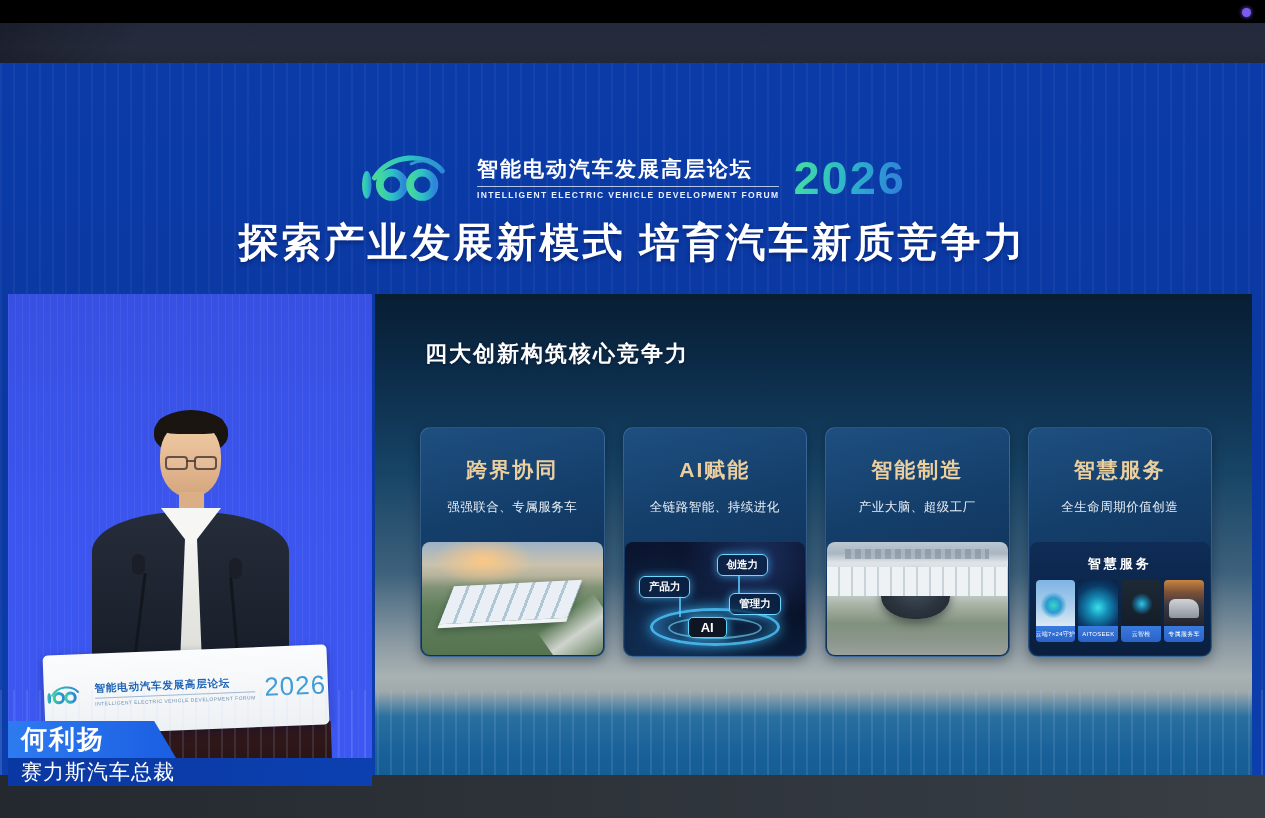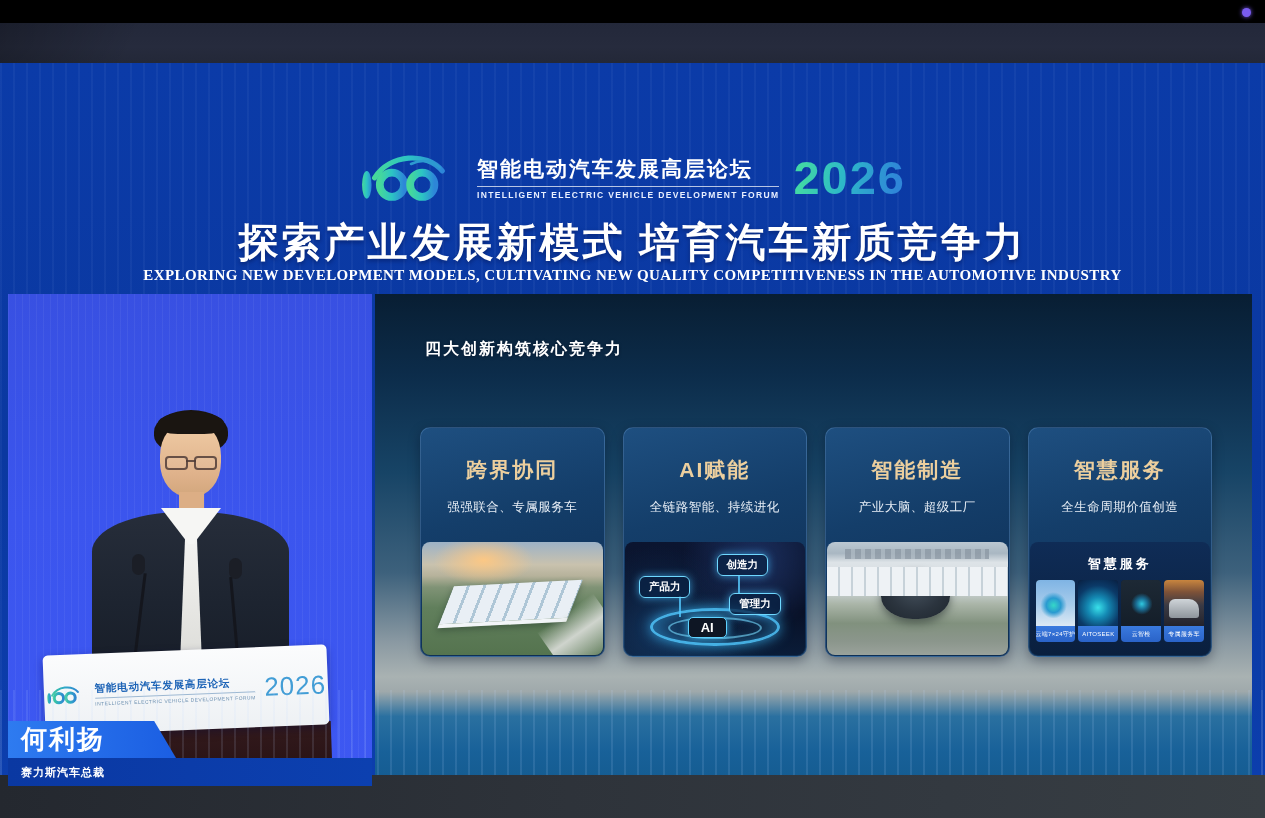--- a/index.html
+++ b/index.html
@@ -85,27 +85,27 @@
   .pb-en { color:#6d90b0; font-size:5px; letter-spacing:.45px; }
   .pb-sep { height:1px; background:#9db8d2; }
   .pb-year { color:#429dd6; font-size:26px; letter-spacing:1px; }
 
   .name-banner { position:absolute; left:0px; top:427px; width:168px; height:37px;
     background:linear-gradient(90deg,#2e7bf0,#1b5ee2); clip-path:polygon(0 0,87% 0,100% 100%,0 100%);
     display:flex; align-items:center; z-index:5; }
   .name-banner span { color:#fff; font-size:26px; font-weight:900; letter-spacing:2px; padding-left:13px; }
   .title-strip { position:absolute; left:0px; top:464px; width:364px; height:28px;
     background:linear-gradient(90deg,#0a38a2,#0c40b0); display:flex; align-items:center; z-index:5; }
-  .title-strip span { color:#fff; font-size:11px; font-weight:bold; letter-spacing:1px; padding-left:13px; }
+  .title-strip span { color:#fff; font-size:21px; font-weight:normal; letter-spacing:1px; padding-left:13px; }
 
   
   .slide-panel { position:absolute; left:375px; top:231px; width:877px; height:497px; overflow:hidden;
     background:linear-gradient(180deg,#081e33 0%,#0c2c4a 16%,#174466 36%,#3d617c 56%,
       #8a99a2 70%,#a9b2b2 77%,#9fa9ab 80%,#2a70a0 85%,#186199 92%,#135a8e 100%); }
-  .slide-title { position:absolute; left:50px; top:45px; color:#fff; font-size:16px; font-weight:bold;
+  .slide-title { position:absolute; left:50px; top:45px; color:#fff; font-size:22px; font-weight:bold;
     letter-spacing:2px; text-shadow:0 1px 3px rgba(0,10,30,.5);text-align:center; }
 
   .cards { position:absolute; left:45px; top:133px; width:792px; display:flex; gap:18px; }
   .card { position:relative; width:188px; height:230px; border-radius:10px;
     background:linear-gradient(165deg,#1e4f80 0%,#143e6a 38%,#0d2c50 100%);
     border:1px solid rgba(130,175,225,.28); box-shadow:0 4px 12px rgba(0,8,25,.35); }
   .card-title { margin-top:28px; text-align:center; color:#eccf9e; font-size:21px; font-weight:bold;
     letter-spacing:2px; }
   .card-sub { margin-top:15px; text-align:center; color:#e7eef6; font-size:12.5px; letter-spacing:.5px; }
   .card-img { position:absolute; left:1px; right:1px; bottom:1px; height:113px; border-radius:8px;
@@ -202,21 +202,20 @@
       </div>
       <div class="logo-text">
         <div class="logo-cn">智能电动汽车发展高层论坛</div>
         <div class="logo-sep"></div>
         <div class="logo-en">INTELLIGENT ELECTRIC VEHICLE DEVELOPMENT FORUM</div>
       </div>
       <div class="logo-year">2026</div>
     </div>
 
     <div class="main-title">探索产业发展新模式 培育汽车新质竞争力</div>
-    <div class="main-sub">EXPLORING NEW DEVELOPMENT MODELS, CULTIVATING NEW QUALITY COMPETITIVENESS IN THE AUTOMOTIVE INDUSTRY</div>
 
     <div class="video-panel">
       <div class="backdrop-stripes"></div>
 
       <div>
         <div class="hair"></div>
         <div class="face"></div>
         <div class="fringe"></div>
         <div class="glass l"></div>
         <div class="glass r"></div>

